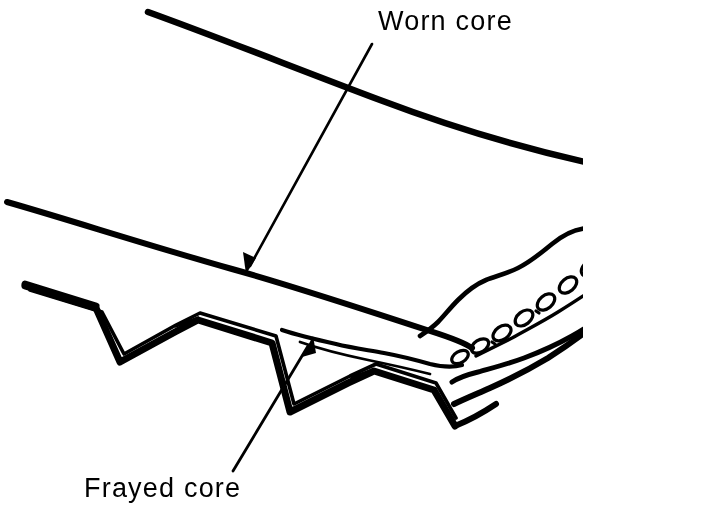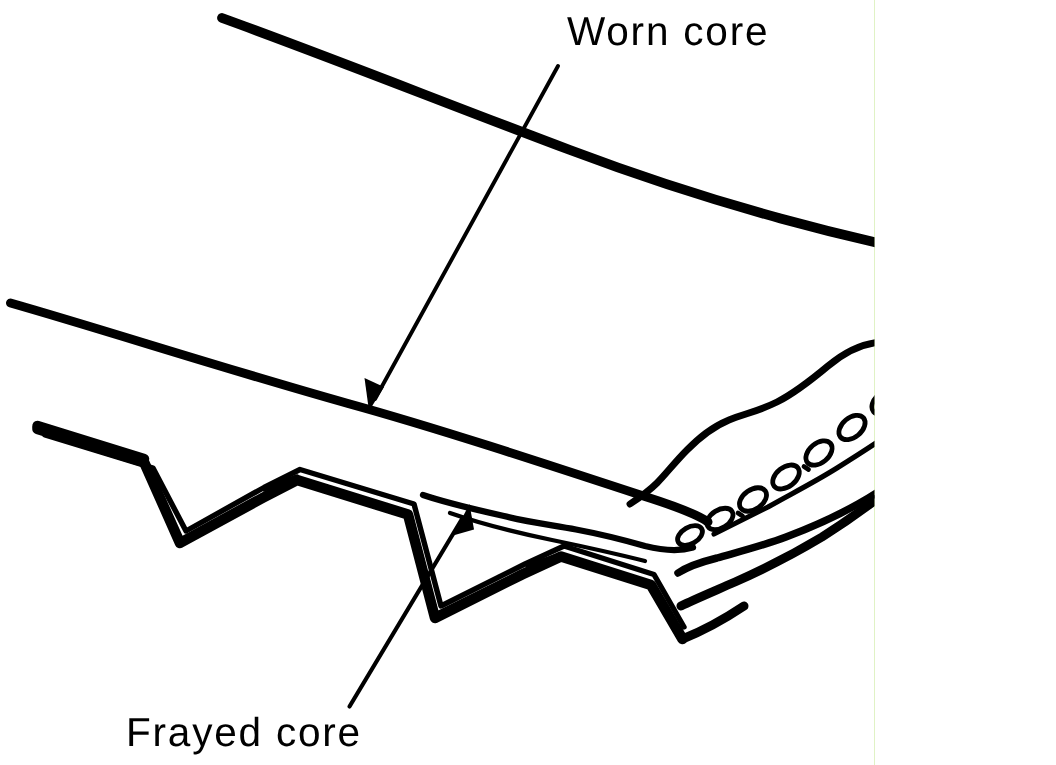--- a/index.html
+++ b/index.html
@@ -8,21 +8,21 @@
     padding: 0;
     background: #ffffff;
   }
   body {
     font-family: "Liberation Sans", sans-serif;
   }
   #stage {
     position: relative;
     width: 583px;
     height: 510px;
-    background: #84cc16;
+    background: #a16207;
     overflow: hidden;
   }
   #diagram {
     position: absolute;
     left: 0;
     top: 0;
     width: 704px;
     height: 510px;
     display: block;
   }

